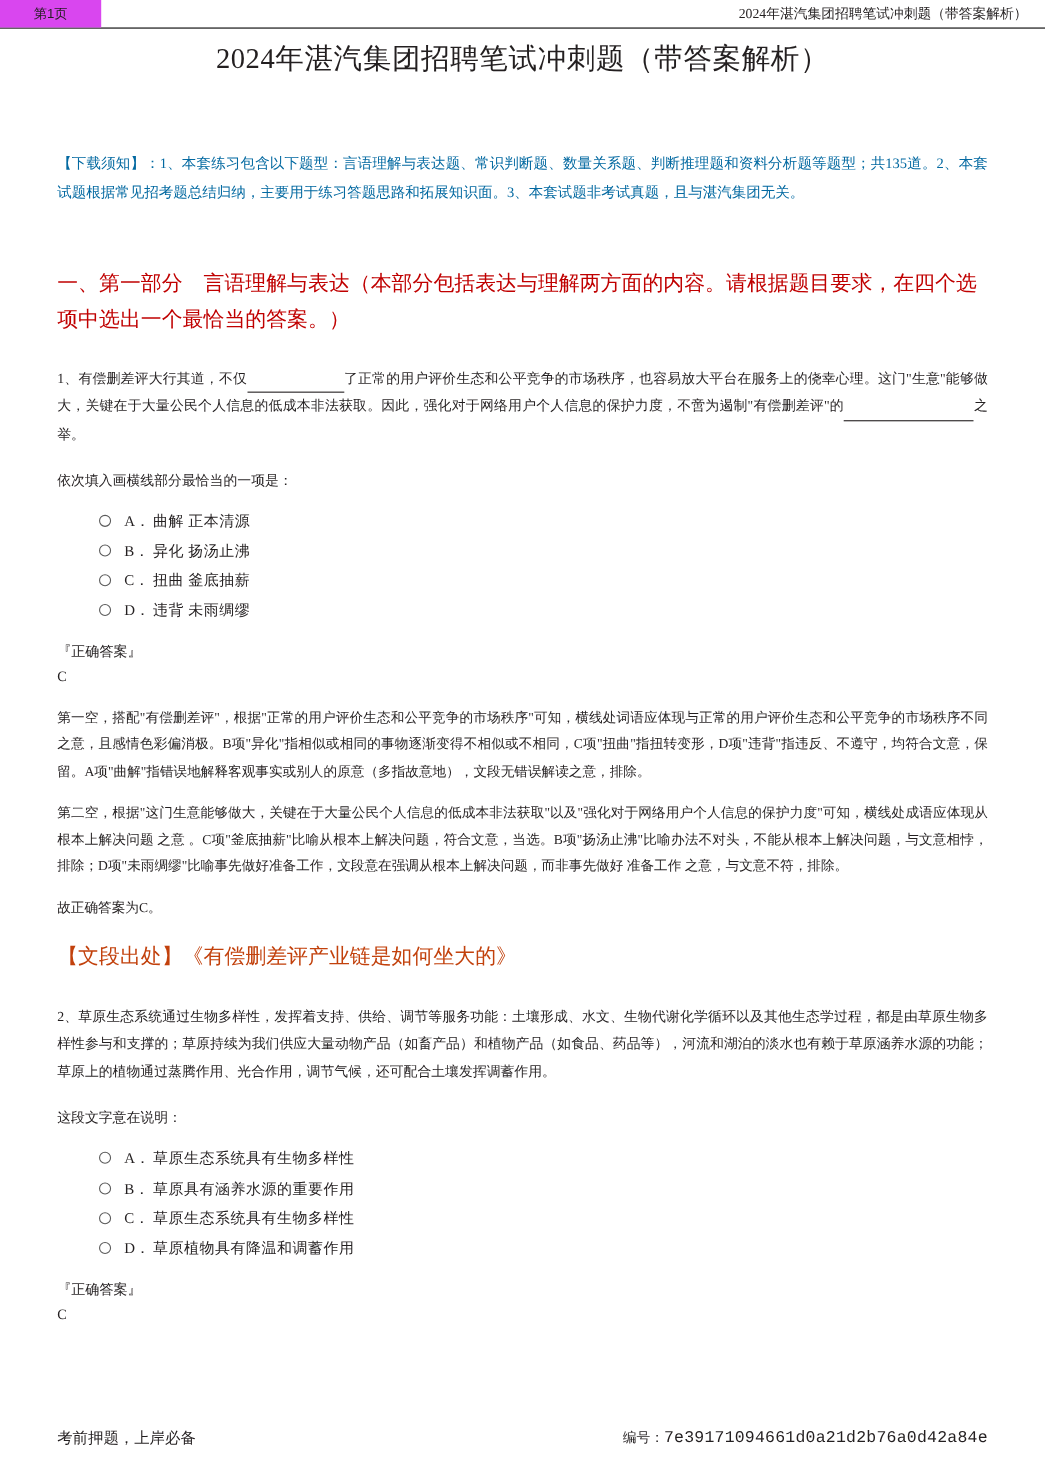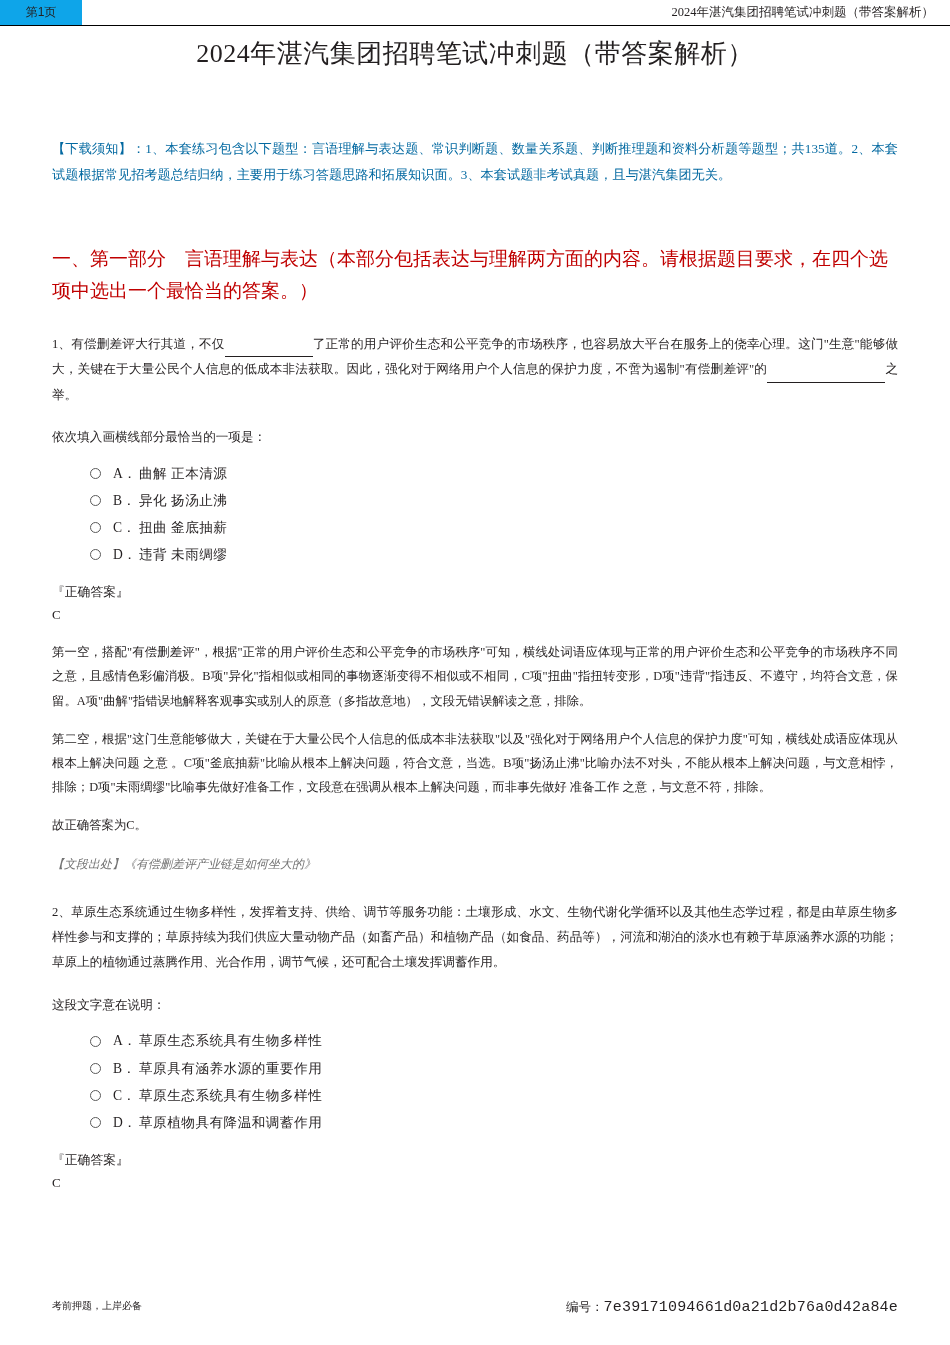--- a/index.html
+++ b/index.html
@@ -28,23 +28,23 @@
     left: 0;
     width: 950px;
     height: 26px;
     box-sizing: border-box;
     border-bottom: 1px solid #000000;
   }
   .header-left {
     position: absolute;
     left: 0;
     top: 0;
-    width: 82px;
+    width: 92px;
     height: 25px;
-    background: #0ea5e9;
+    background: #d946ef;
     display: flex;
     align-items: center;
     justify-content: center;
     font-size: 12px;
     font-family: "Liberation Sans", sans-serif;
     color: #231f20;
   }
   .header-right {
     position: absolute;
     right: 16px;
@@ -142,38 +142,37 @@
   }
   .para {
     margin-top: 14px;
     font-size: 12.4px;
     line-height: 1.95;
     text-align: justify;
     color: #231f20;
   }
   .source-line {
     margin-top: 16px;
-    font-size: 12px;
+    font-size: 19px;
     line-height: 1.7;
-    color: #737373;
-    font-style: italic;
+    color: #c2410c;
   }
   
   .footer {
     position: absolute;
     bottom: 24px;
     left: 0;
     width: 950px;
     height: 22px;
   }
   .footer-left {
     position: absolute;
     left: 52px;
     top: 0;
-    font-size: 10px;
+    font-size: 14px;
     font-family: "Liberation Sans", sans-serif;
     color: #231f20;
   }
   .footer-right {
     position: absolute;
     right: 52px;
     top: 0;
     font-size: 12.5px;
     font-family: "Liberation Sans", sans-serif;
     color: #231f20;

